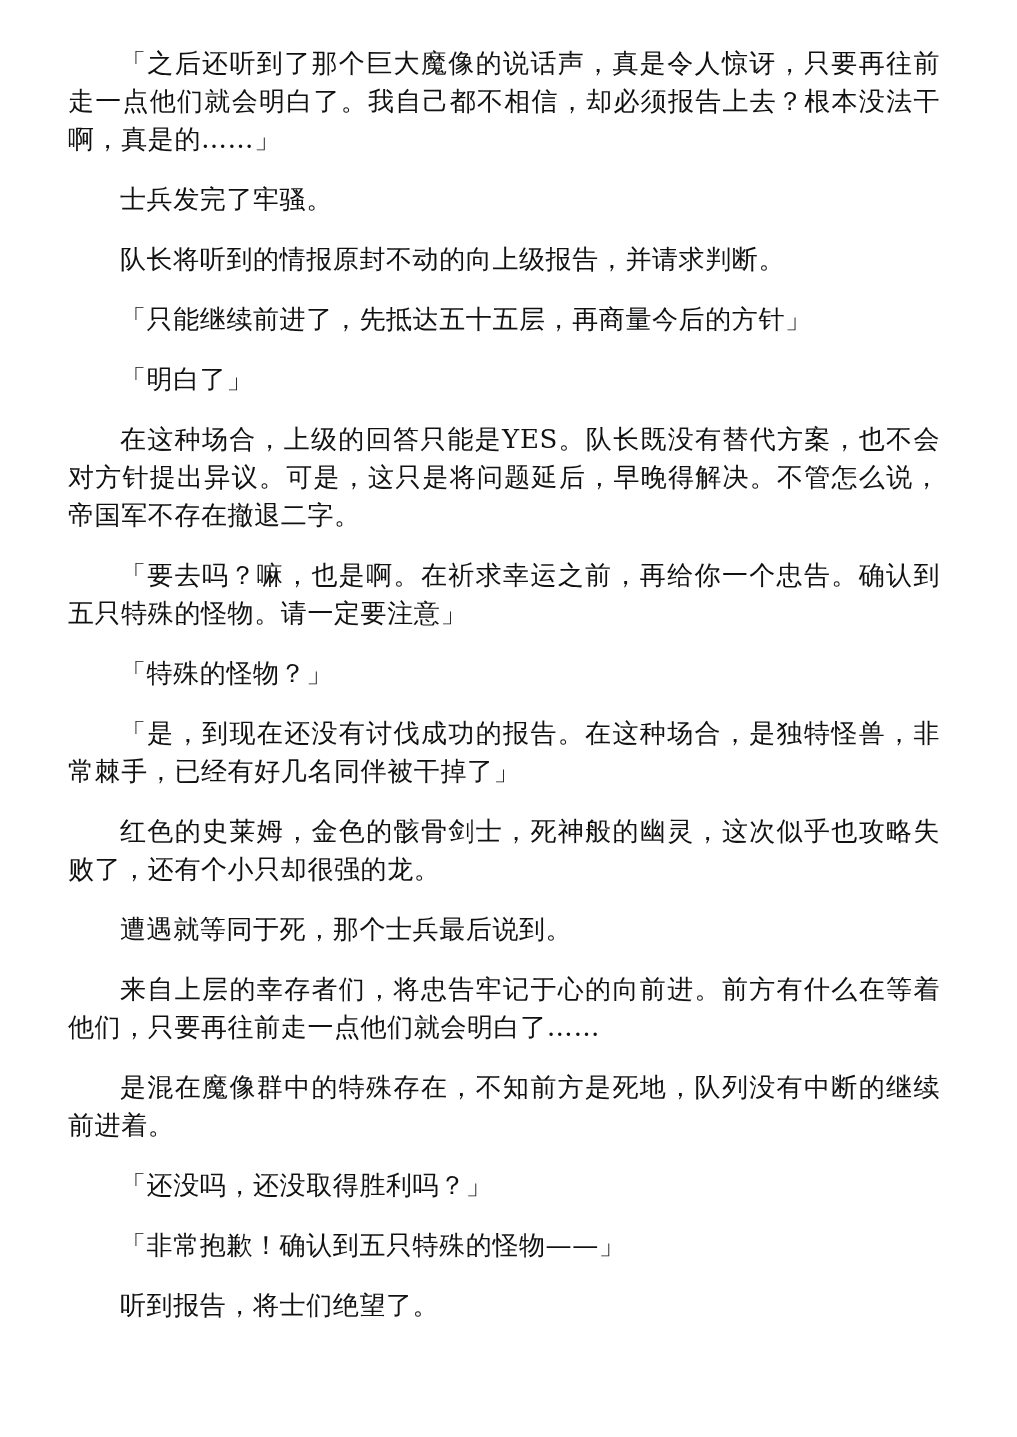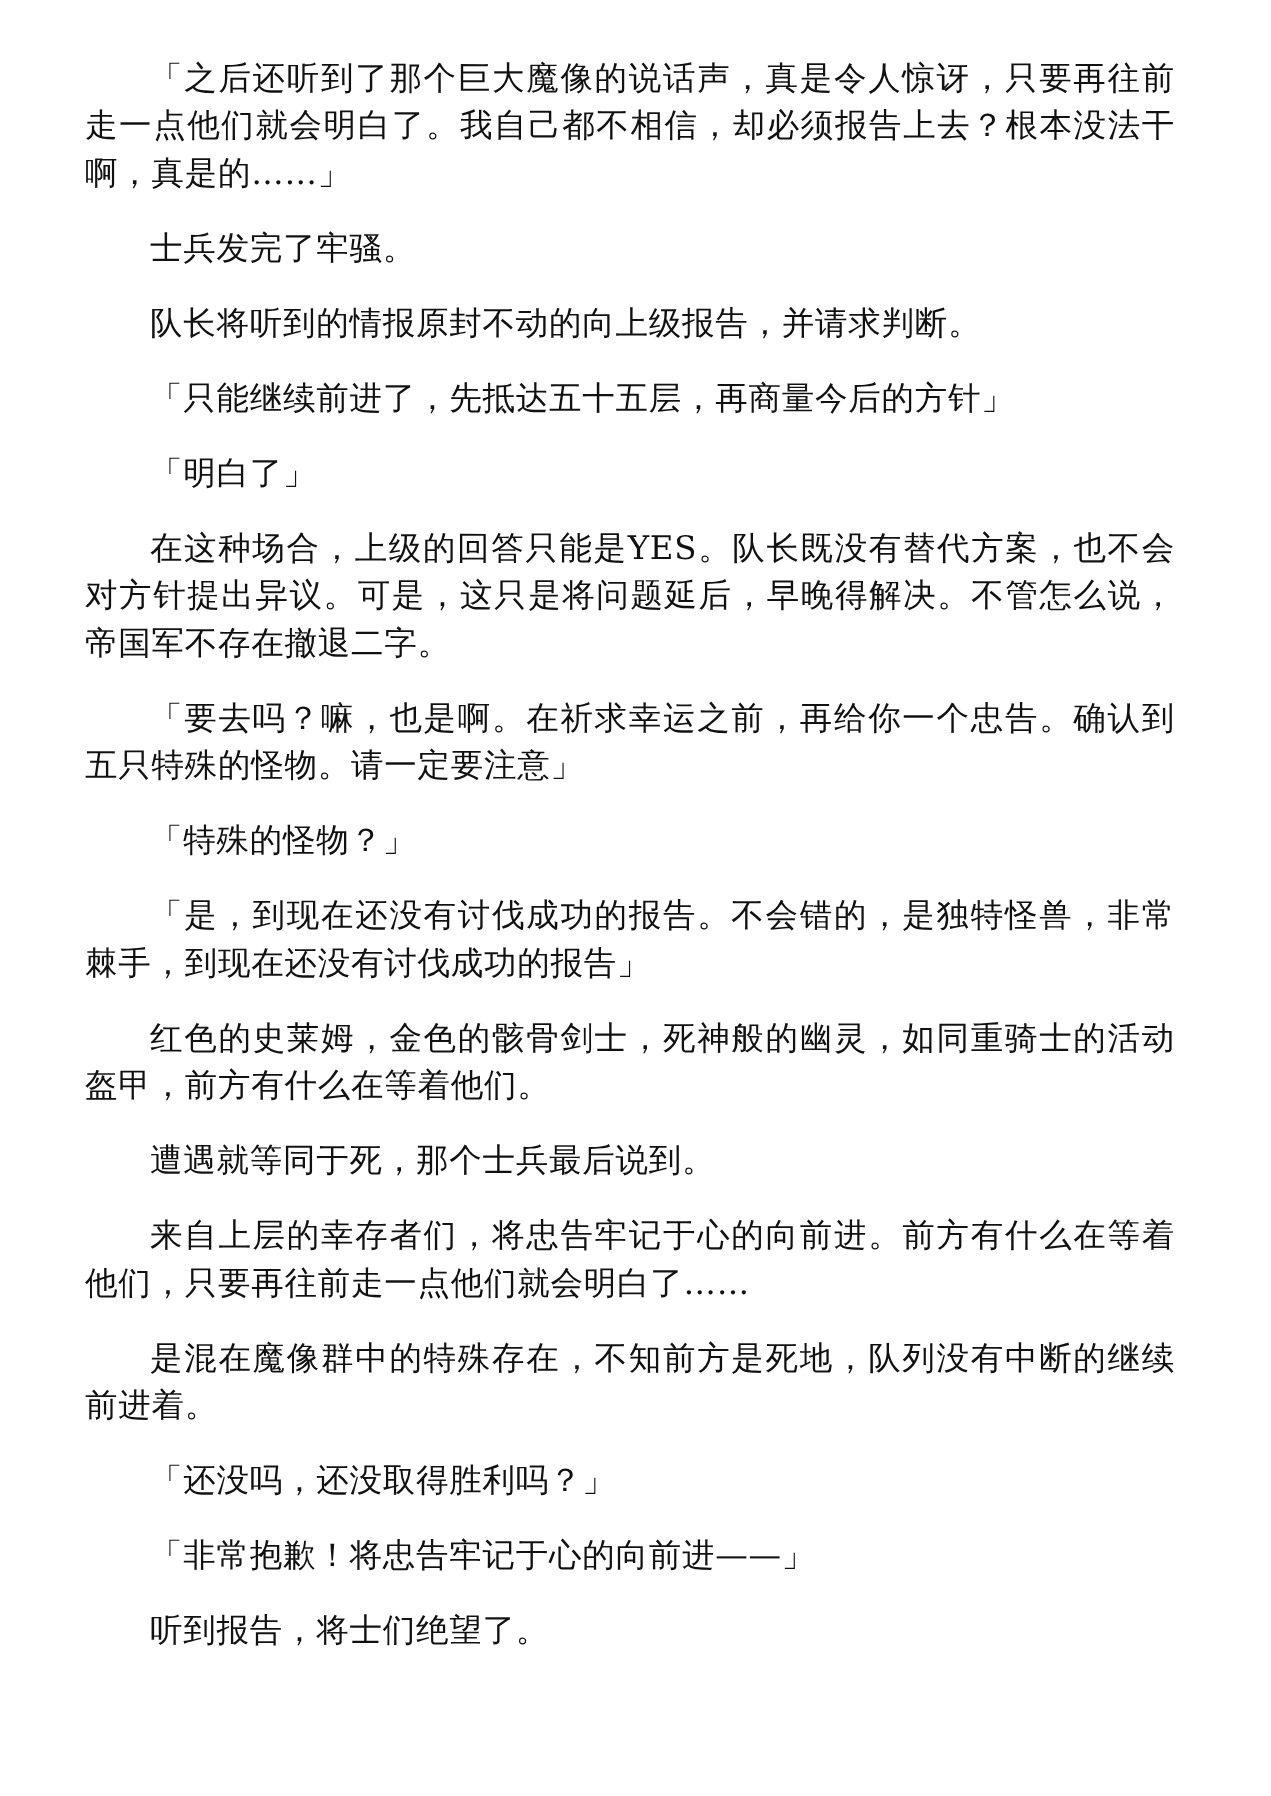--- a/index.html
+++ b/index.html
@@ -17,21 +17,21 @@
 
 <div class="page">
   <p class="para">「之后还听到了那个巨大魔像的说话声，真是令人惊讶，只要再往前走一点他们就会明白了。我自己都不相信，却必须报告上去？根本没法干啊，真是的……」</p>
   <p class="para">士兵发完了牢骚。</p>
   <p class="para">队长将听到的情报原封不动的向上级报告，并请求判断。</p>
   <p class="para">「只能继续前进了，先抵达五十五层，再商量今后的方针」</p>
   <p class="para">「明白了」</p>
   <p class="para">在这种场合，上级的回答只能是YES。队长既没有替代方案，也不会对方针提出异议。可是，这只是将问题延后，早晚得解决。不管怎么说，帝国军不存在撤退二字。</p>
   <p class="para">「要去吗？嘛，也是啊。在祈求幸运之前，再给你一个忠告。确认到五只特殊的怪物。请一定要注意」</p>
   <p class="para">「特殊的怪物？」</p>
-  <p class="para">「是，到现在还没有讨伐成功的报告。不会错的，是独特怪兽，非常棘手，到现在还没有讨伐成功的报告」</p>
-  <p class="para">红色的史莱姆，金色的骸骨剑士，死神般的幽灵，如同重骑士的活动盔甲，前方有什么在等着他们。</p>
+  <p class="para">「是，到现在还没有讨伐成功的报告。在这种场合，是独特怪兽，非常棘手，已经有好几名同伴被干掉了」</p>
+  <p class="para">红色的史莱姆，金色的骸骨剑士，死神般的幽灵，这次似乎也攻略失败了，还有个小只却很强的龙。</p>
   <p class="para">遭遇就等同于死，那个士兵最后说到。</p>
   <p class="para">来自上层的幸存者们，将忠告牢记于心的向前进。前方有什么在等着他们，只要再往前走一点他们就会明白了……</p>
   <p class="para">是混在魔像群中的特殊存在，不知前方是死地，队列没有中断的继续前进着。</p>
   <p class="para">「还没吗，还没取得胜利吗？」</p>
-  <p class="para">「非常抱歉！将忠告牢记于心的向前进——」</p>
+  <p class="para">「非常抱歉！确认到五只特殊的怪物——」</p>
   <p class="para">听到报告，将士们绝望了。</p>
 </div>
 
 </body></html>

